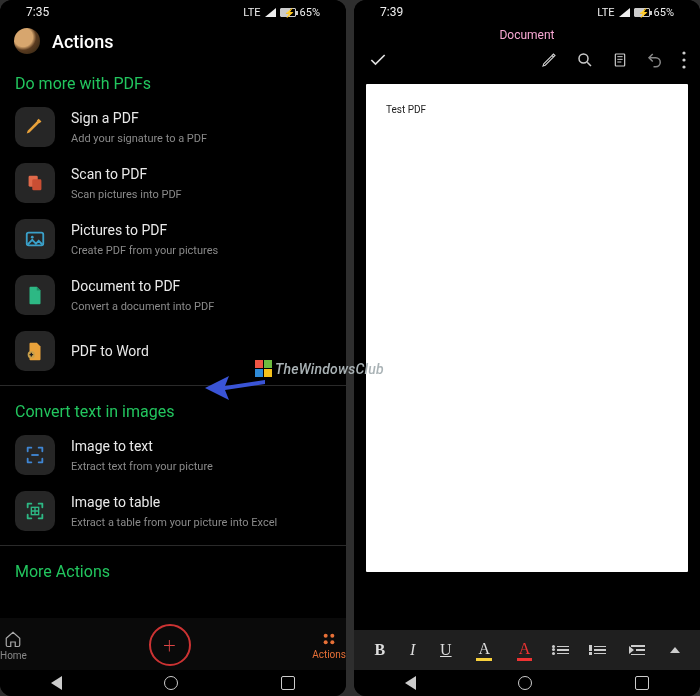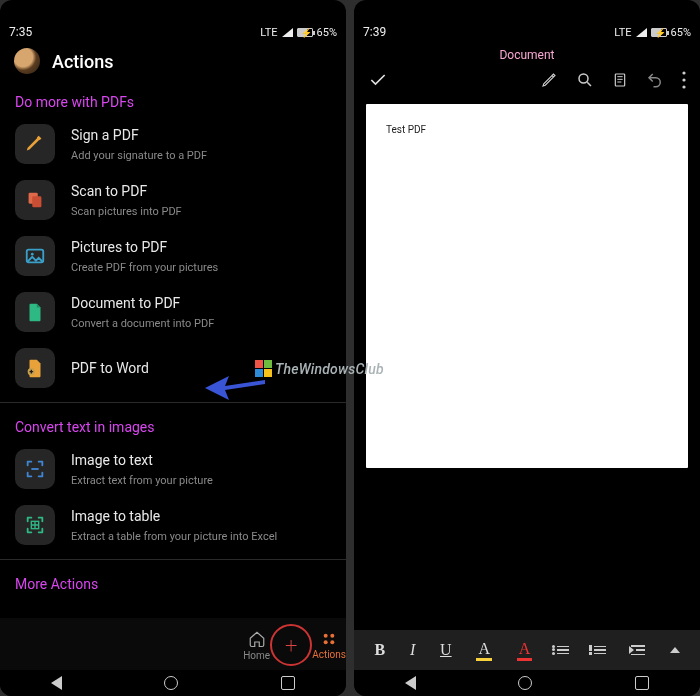--- a/index.html
+++ b/index.html
@@ -28,25 +28,24 @@
     display: flex;
     flex-direction: column;
     position: relative;
   }
   
   .status-bar {
     display: flex;
     justify-content: space-between;
     align-items: center;
     height: 22px;
-    padding: 2px 9px 0;
+    padding: 2px 26px 0;
     font-size: 12px;
     color: #eee;
     background: #000;
-    margin-top: 20px;
   }
   .status-right { display: flex; align-items: center; gap: 4px; font-size:11px;}
   .sig-tri {
     width:0;height:0;border-style:solid;border-width:0 0 9px 11px;
     border-color:transparent transparent #eee transparent; display:inline-block;
   }
   .batt-out{width:16px;height:9px;border:1px solid #ccc;border-radius:1px;position:relative;display:inline-block;}
   .batt-fill{position:absolute;top:0;left:0;bottom:0;width:65%;background:#ccc;}
   .batt-cap{position:absolute;right:-3px;top:2px;width:2px;height:4px;background:#ccc;}
   .bolt{position:absolute;left:4px;top:-1px;font-size:9px;color:#000;}
@@ -56,38 +55,38 @@
     display: flex; align-items: center; gap: 12px; padding: 6px 14px 10px;
   }
   .avatar {
     width: 26px; height: 26px; border-radius: 50%;
     background: radial-gradient(circle at 35% 35%, #d7a66e 0 40%, #5a3b20 55%, #2a2210 100%);
   }
   .app-title { font-size: 18px; color: #fff; font-weight: 500;}
 
   
   .section-title {
-    padding: 10px 15px 6px; font-size: 14px; color: #d946ef;
+    padding: 10px 15px 6px; font-size: 16px; color: #22c55e;
   }
   .action-list { display:flex; flex-direction:column; }
   .action-item {
     display:flex; align-items:center; gap:16px; padding:8px 15px;
   }
   .action-icon {
     width:40px;height:40px;border-radius:10px;background:#262626;
     display:flex;align-items:center;justify-content:center;flex-shrink:0;
   }
   .action-text .t1{ font-size:14px;color:#e9e9e9;}
   .action-text .t2{ font-size:11px;color:#8a8a8a; margin-top:6px;}
   .divider{height:1px;background:#2a2a2a;margin:6px 0;}
 
   
   .botnav {
     position:absolute; bottom:26px; left:0; right:0;
-    display:flex; justify-content:flex-end; align-items:center;
+    display:flex; justify-content:space-between; align-items:center;
     padding:6px 0 4px; background:#0a0a0a;
   }
   .botnav-item { display:flex;flex-direction:column;align-items:center;font-size:10px;color:#888;gap:2px;}
   .botnav-item.active{color:#e77037;}
   .plus-btn{
     width:42px;height:42px;border:2px solid #c33;border-radius:50%;
     display:flex;align-items:center;justify-content:center;color:#d44;font-size:22px;font-weight:200;
   }
 
   
@@ -102,21 +101,21 @@
 
   
   .doc-label{ text-align:center; font-size:12px; color:#f9a8d4; padding:6px 0 2px;}
   .doc-toolbar{
     display:flex;align-items:center;gap:20px;padding:6px 14px 10px;
     color:#ccc;
   }
   .doc-toolbar .tool-icons{margin-left:auto;display:flex;gap:18px;align-items:center;}
 
   .page{
-    margin:4px 12px 0;background:#fff;height:364px;border-radius:1px;
+    margin:4px 12px 0;background:#fff;height:488px;border-radius:1px;
     padding:20px; color:#222; font-size:10px; position:relative;
   }
   .format-bar{
     background:#1f1f1f;color:#ddd;height:40px;display:flex;align-items:center;
     justify-content:space-around;padding:0 8px;font-family:"Times New Roman",serif;
     position:absolute;bottom:26px;left:0;right:0;
   }
   .format-bar span{font-size:16px;}
   .fB{font-weight:bold;}
   .fI{font-style:italic;}

